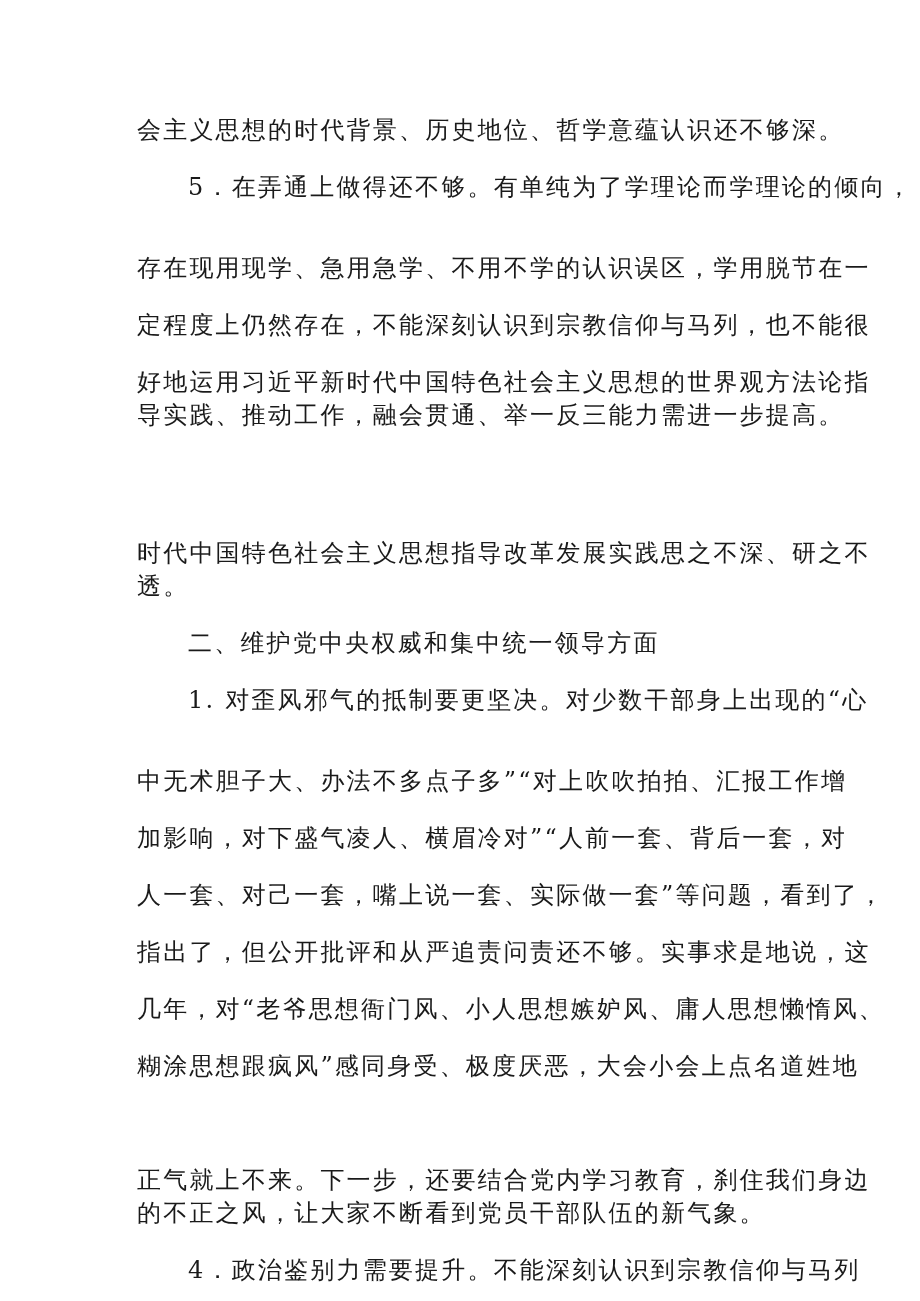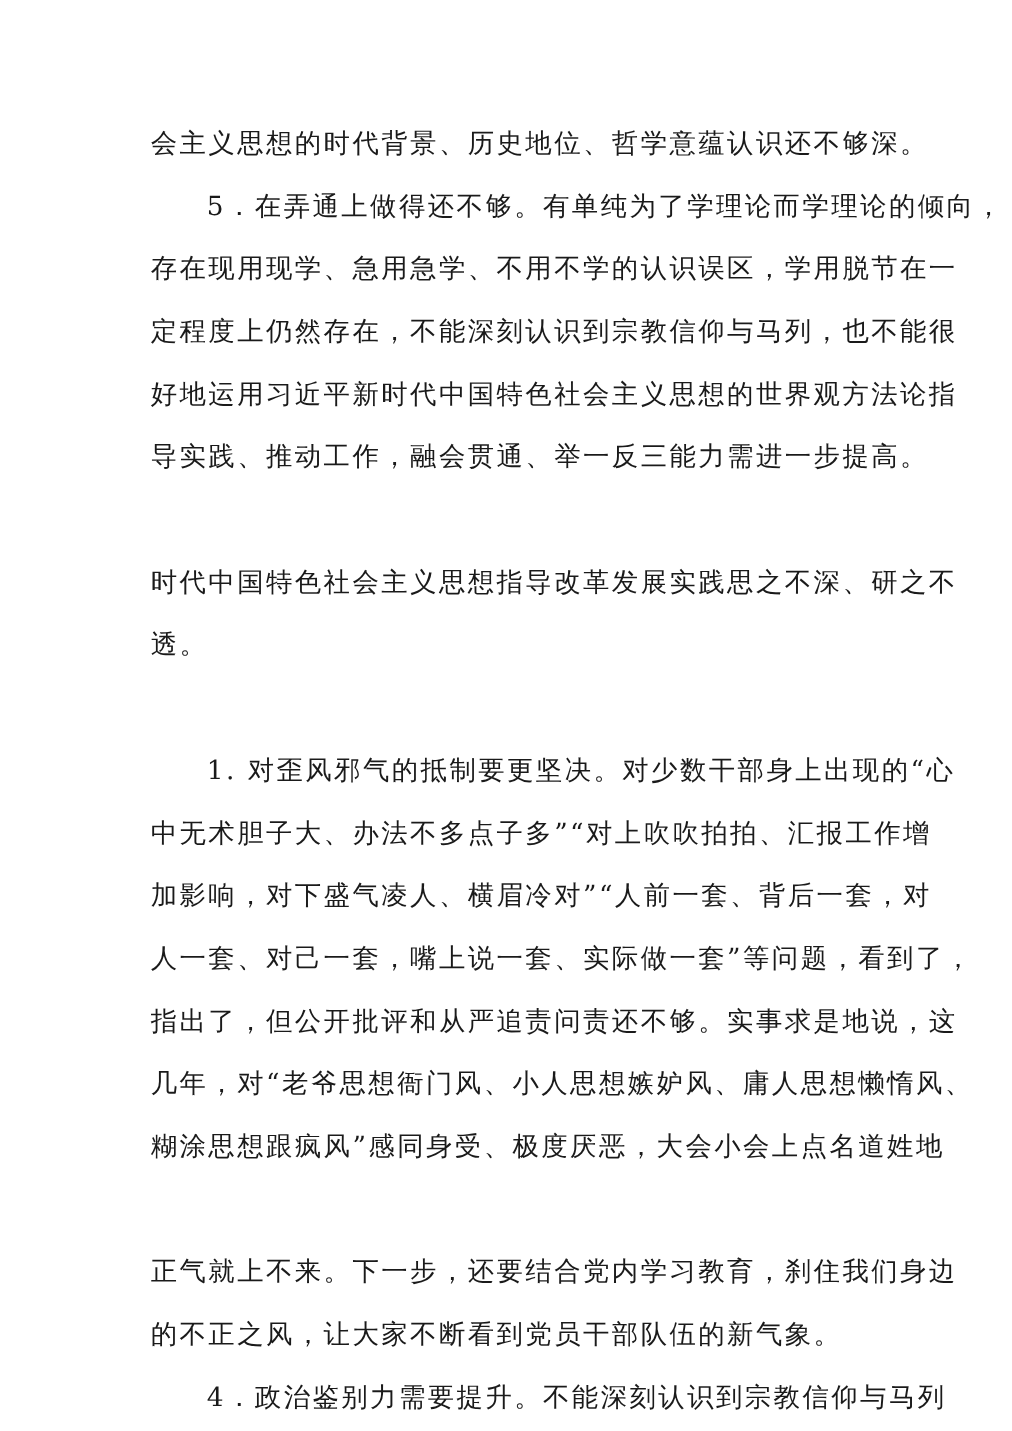--- a/index.html
+++ b/index.html
@@ -2,37 +2,38 @@
 <html><head>
 <meta charset="utf-8">
 <style>
   html, body { margin: 0; padding: 0; background: #ffffff; }
   body { width: 920px; height: 1301px; position: relative; overflow: hidden;
          font-family: "DejaVu Serif", "Liberation Serif", serif; color: #1a1a1a; }
   .page { position: absolute; left: 0; top: 0; width: 920px; height: 1301px; background: #fff; padding-left: 12px; }
   .line { position: absolute; left: 137px; width: 660px; font-size: 24px; line-height: 30px;
           white-space: nowrap; letter-spacing: 2.2px; }
   .indent { left: 188px; }
-  .just { text-align: justify; text-align-last: justify; width: 652px; }
+  .just { text-align: justify; text-align-last: justify; width: 652px; margin-top: 24px; }
 </style>
 </head>
 <body>
 
 <div class="page">
   <div class="line" style="top:115px">会主义思想的时代背景、历史地位、哲学意蕴认识还不够深。</div>
 
   <div class="line indent" style="top:172px">5．在弄通上做得还不够。有单纯为了学理论而学理论的倾向，</div>
   <div class="line just" style="top:229px">存在现用现学、急用急学、不用不学的认识误区，学用脱节在一</div>
   <div class="line just" style="top:286px">定程度上仍然存在，不能深刻认识到宗教信仰与马列，也不能很</div>
   <div class="line just" style="top:343px">好地运用习近平新时代中国特色社会主义思想的世界观方法论指</div>
   <div class="line" style="top:400px">导实践、推动工作，融会贯通、举一反三能力需进一步提高。</div>
 
   <div class="line just" style="top:514px">时代中国特色社会主义思想指导改革发展实践思之不深、研之不</div>
   <div class="line" style="top:571px">透。</div>
 
+  <div class="line indent" style="top:628px">二、维护党中央权威和集中统一领导方面</div>
 
   <div class="line indent" style="top:685px">1. 对歪风邪气的抵制要更坚决。对少数干部身上出现的“心</div>
   <div class="line just" style="top:742px">中无术胆子大、办法不多点子多”“对上吹吹拍拍、汇报工作增</div>
   <div class="line just" style="top:799px">加影响，对下盛气凌人、横眉冷对”“人前一套、背后一套，对</div>
   <div class="line just" style="top:856px">人一套、对己一套，嘴上说一套、实际做一套”等问题，看到了，</div>
   <div class="line just" style="top:913px">指出了，但公开批评和从严追责问责还不够。实事求是地说，这</div>
   <div class="line just" style="top:970px">几年，对“老爷思想衙门风、小人思想嫉妒风、庸人思想懒惰风、</div>
   <div class="line just" style="top:1027px">糊涂思想跟疯风”感同身受、极度厌恶，大会小会上点名道姓地</div>
   <div class="line just" style="top:1141px">正气就上不来。下一步，还要结合党内学习教育，刹住我们身边</div>
   <div class="line" style="top:1198px">的不正之风，让大家不断看到党员干部队伍的新气象。</div>

